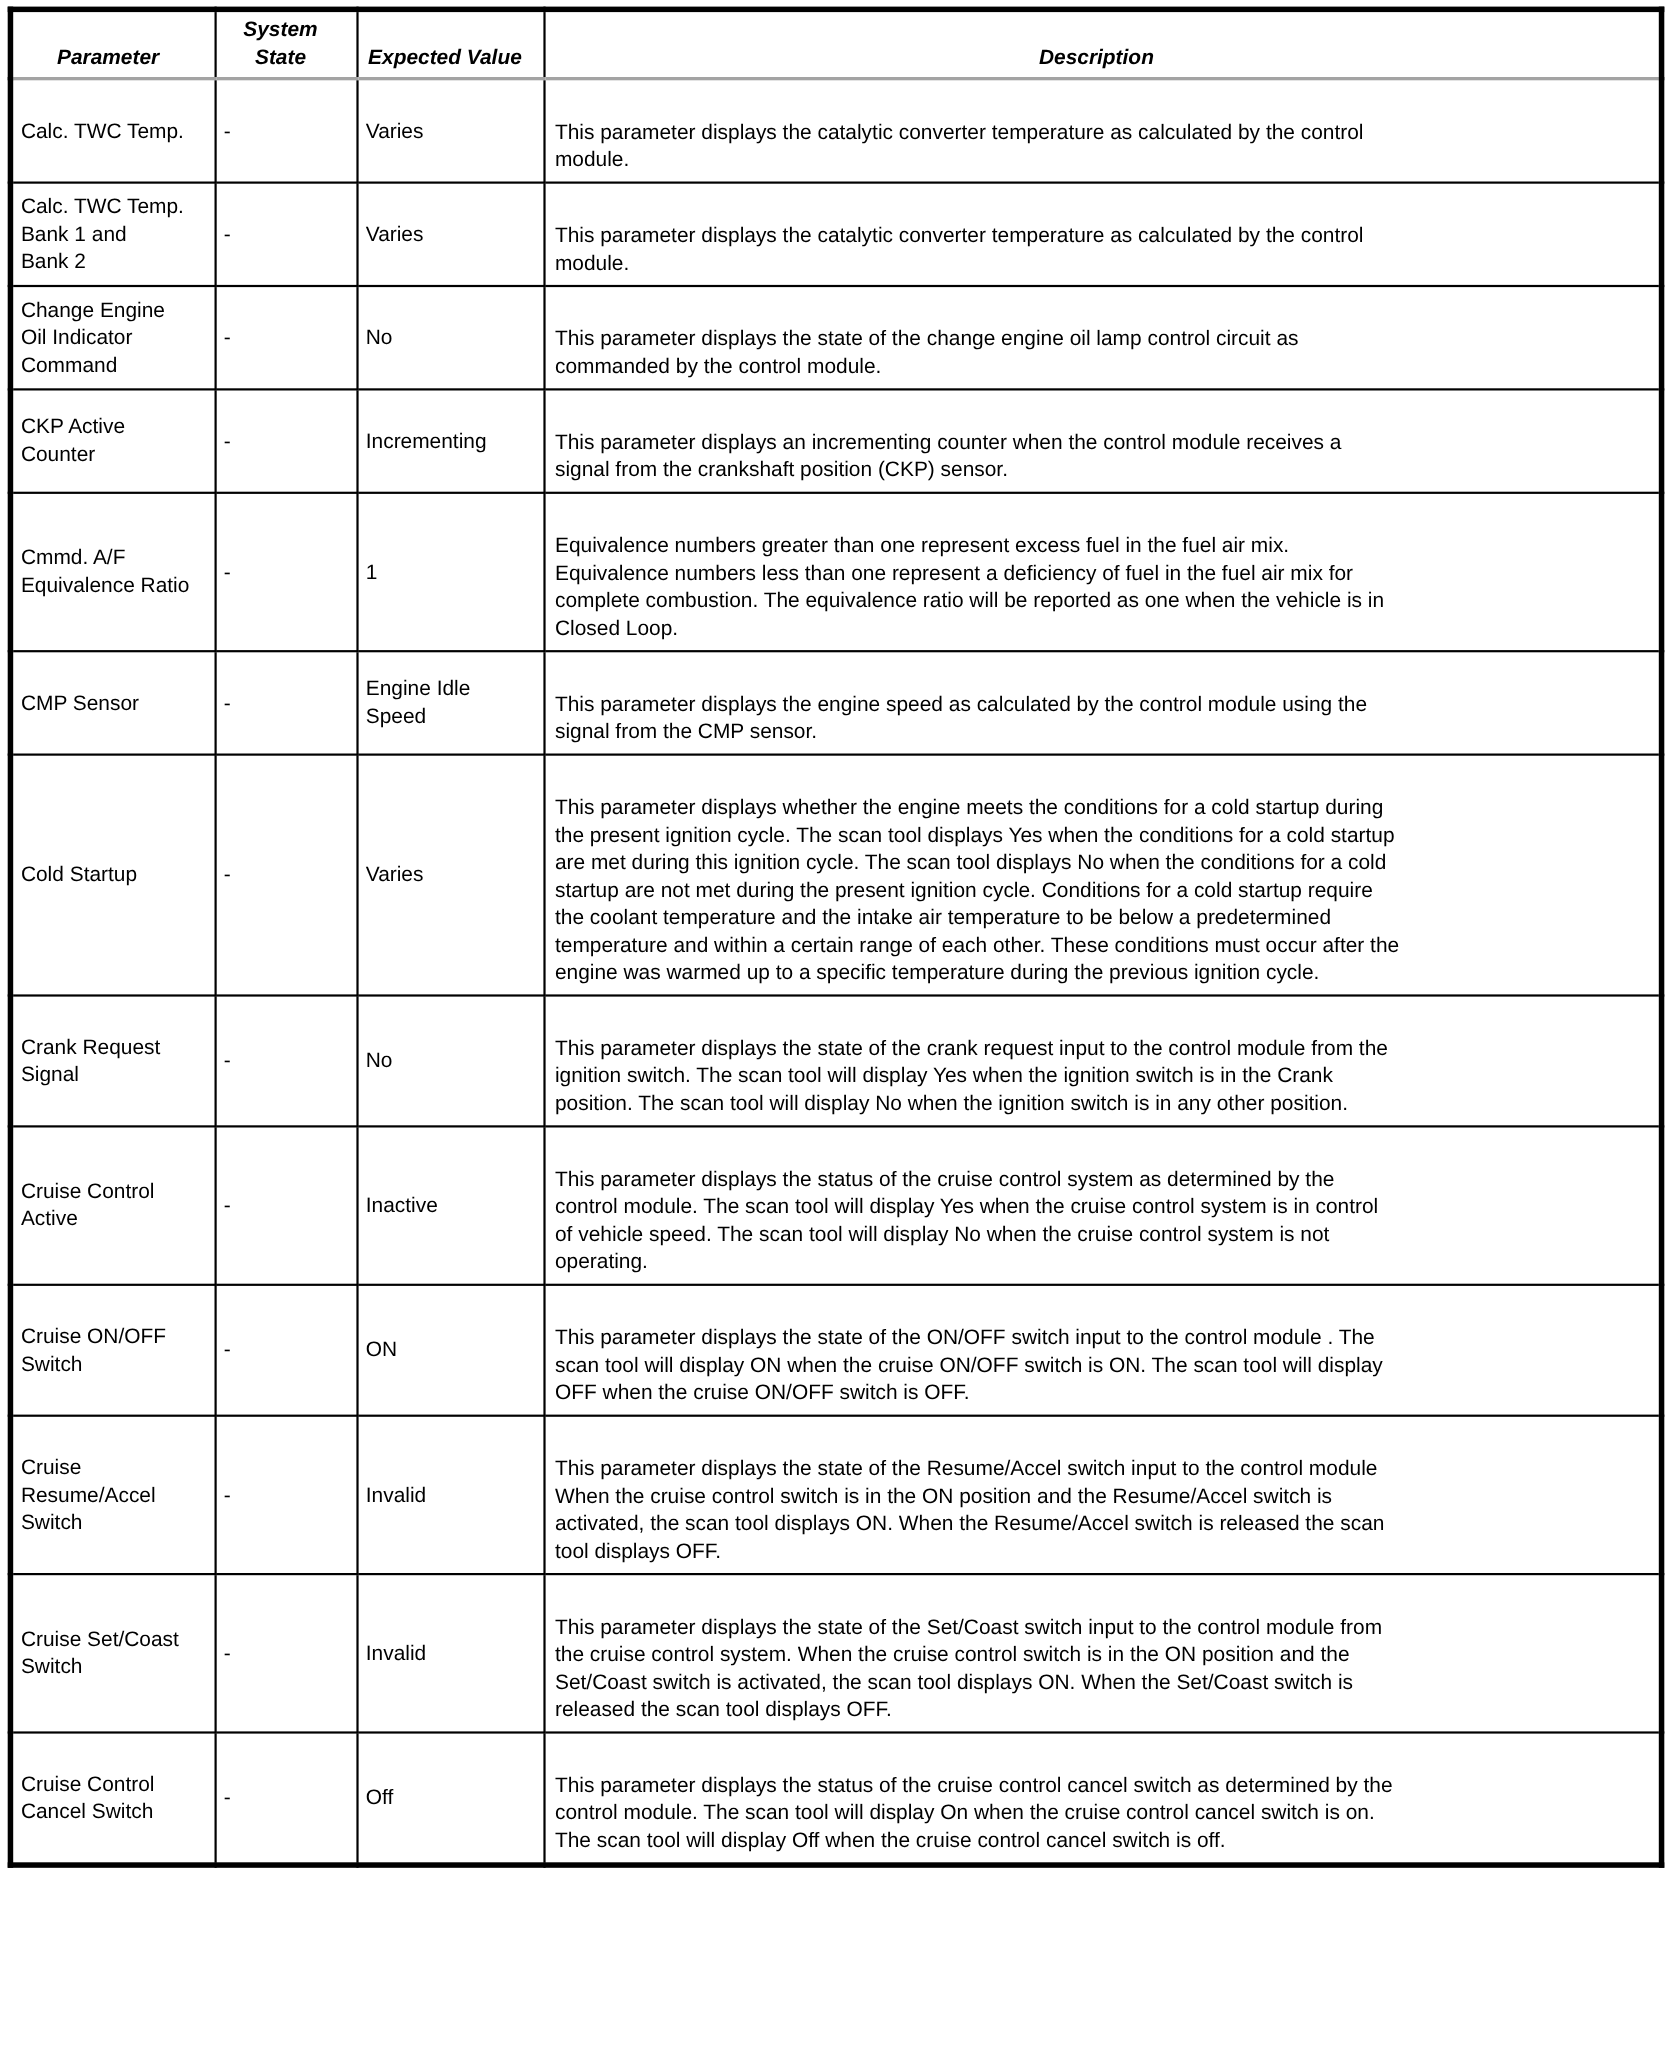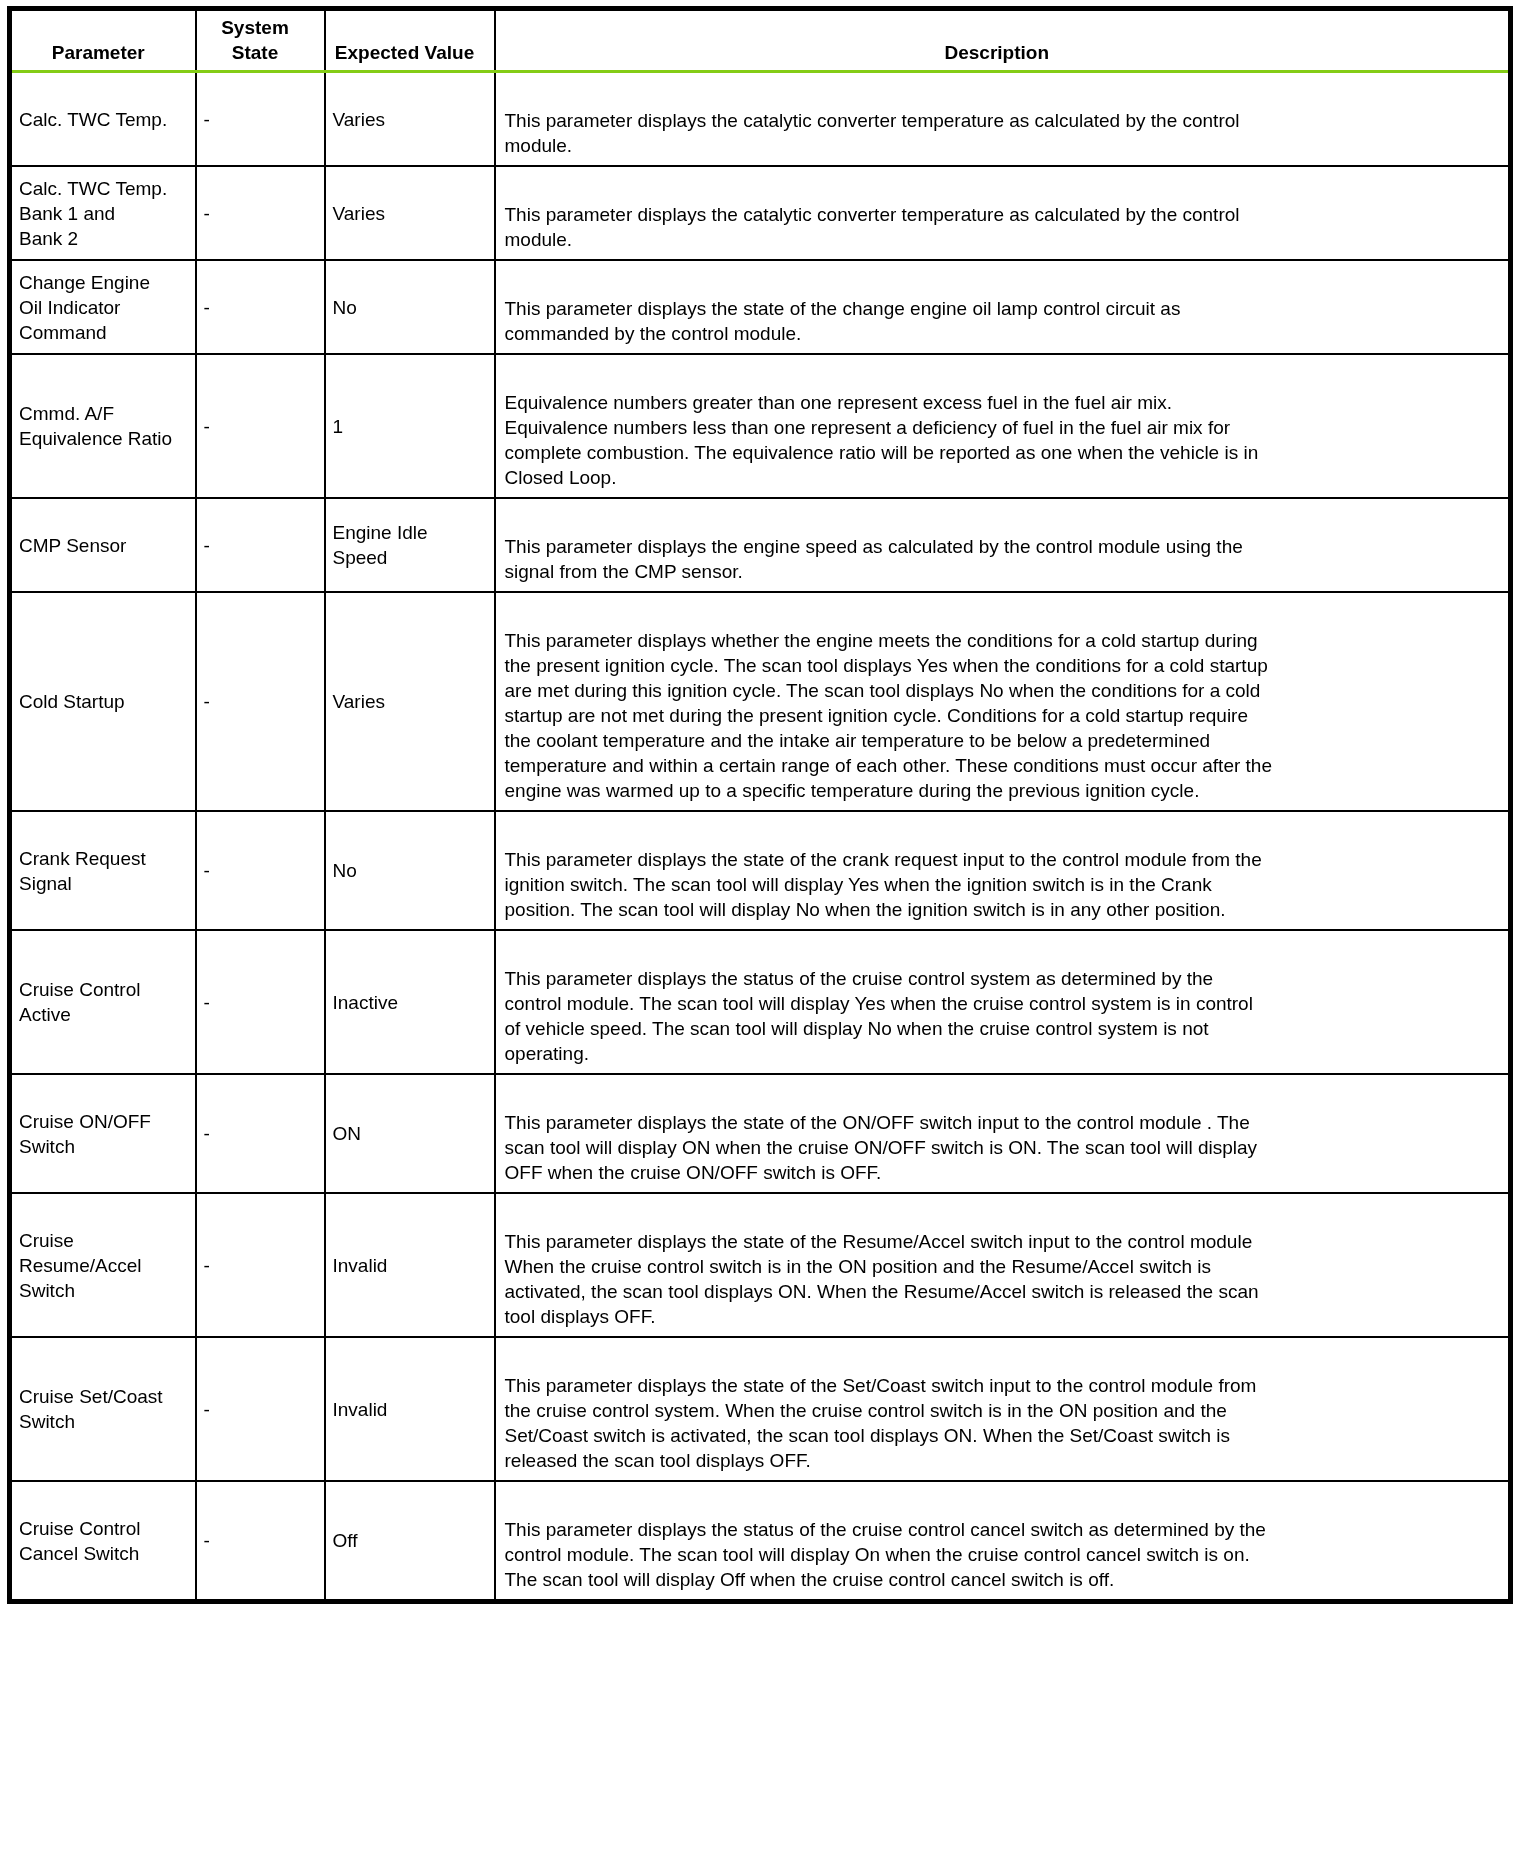--- a/index.html
+++ b/index.html
@@ -31,23 +31,24 @@
   th, td {
     border: 2px solid #000;
     font-size: 19px;
     line-height: 25px;
     box-sizing: border-box;
   }
 
   thead th {
     font-weight: bold;
     vertical-align: bottom;
-    border-bottom: 3px solid #84cc16;
+    border-bottom: 3px solid #a3a3a3;
     height: 60px;
     padding: 4px 16px 5px 6px;
+    font-style: italic;
   }
   th.h-param    { text-align: center; }
   th.h-state    { text-align: center; }
   th.h-expected { text-align: center; }
   th.h-desc     { text-align: center; }
   th.h-state .wrap {
     display: inline-block;
     max-width: 78px;
   }
 
@@ -118,20 +119,29 @@
         <td class="t-param">Change Engine
 Oil Indicator
 Command</td>
         <td class="t-state">-</td>
         <td class="t-expected">No</td>
         <td class="t-desc">
             <div class="desc-text">This parameter displays the state of the change engine oil lamp control circuit as commanded by the control module.</div>
           </td>
       </tr>
       <tr>
+        <td class="t-param">CKP Active
+Counter</td>
+        <td class="t-state">-</td>
+        <td class="t-expected">Incrementing</td>
+        <td class="t-desc">
+            <div class="desc-text">This parameter displays an incrementing counter when the control module receives a signal from the crankshaft position (CKP) sensor.</div>
+          </td>
+      </tr>
+      <tr>
         <td class="t-param">Cmmd. A/F
 Equivalence Ratio</td>
         <td class="t-state">-</td>
         <td class="t-expected">1</td>
         <td class="t-desc">
             <div class="desc-text">Equivalence numbers greater than one represent excess fuel in the fuel air mix. Equivalence numbers less than one represent a deficiency of fuel in the fuel air mix for complete combustion. The equivalence ratio will be reported as one when the vehicle is in Closed Loop.</div>
           </td>
       </tr>
       <tr>
         <td class="t-param">CMP Sensor</td>

